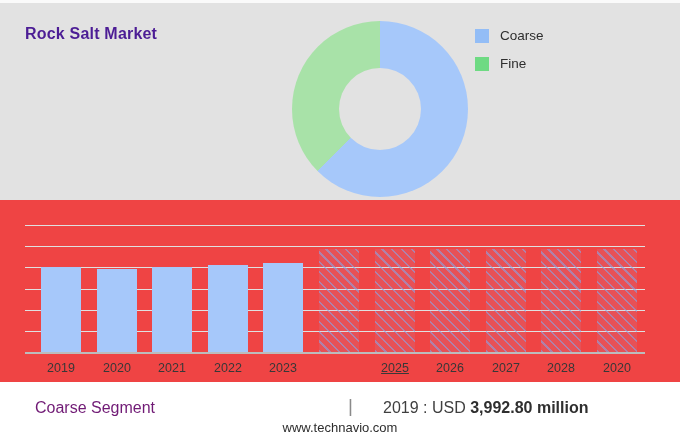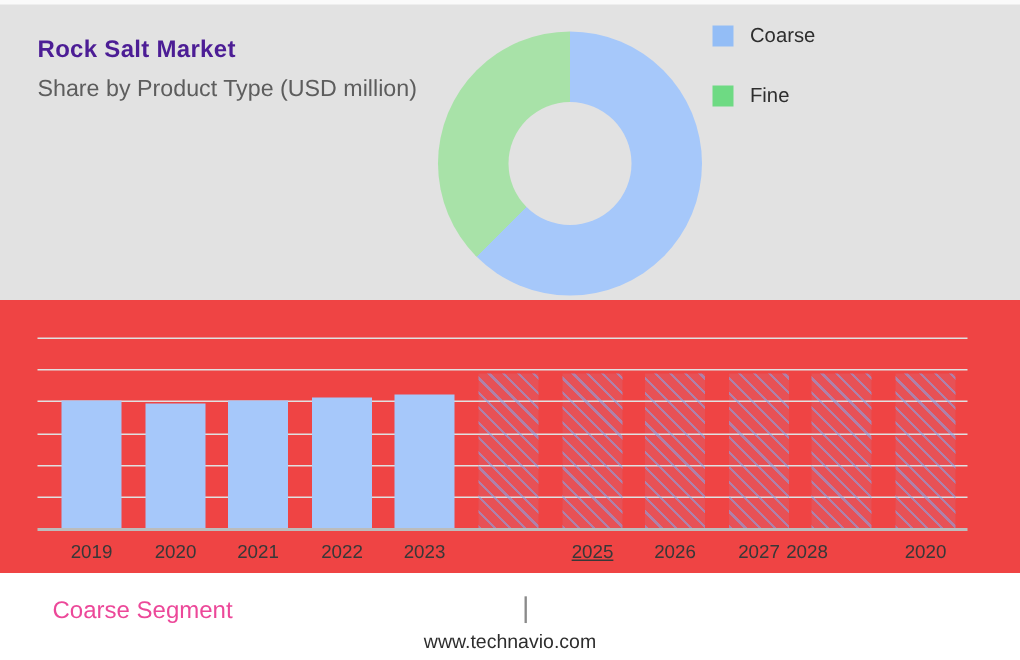--- a/index.html
+++ b/index.html
@@ -27,21 +27,21 @@
   .donut {
     position:absolute; left:292px; top:21px; width:176px; height:176px;
     border-radius:50%;
   }
   .donut-hole {
     position:absolute; left:47px; top:47px; width:82px; height:82px;
     border-radius:50%; background:#e2e2e2;
   }
   .legend { position:absolute; left:475px; top:16px; }
   .legend-item { position:absolute; left:0; display:flex; align-items:center; }
-  .legend-item.l0 { top:0;justify-content:flex-end; }
+  .legend-item.l0 { top:12px;justify-content:flex-end; }
   .legend-item.l1 { top:40px;align-items:center; }
   .legend-swatch { width:14px; height:14px; margin-right:11px; }
   .legend-label { font-size:13.5px; color:#2e2e2e; }
 
   
   .chart-section {
     position:absolute; left:0; top:200px; width:680px; height:182px;
     background:#ef4444;
   }
   .gridline {
@@ -63,21 +63,21 @@
     position:absolute; top:161px; width:56px; text-align:center;
     font-size:12.5px; color:#383838;
   }
 
   
   .footer-section {
     position:absolute; left:0; top:382px; width:680px; height:58px;
     background:#ffffff;
   }
   .segment-label {
-    position:absolute; left:35px; top:17px; font-size:16px; color:#ec4899;
+    position:absolute; left:35px; top:17px; font-size:16px; color:#701a75;
   }
   .footer-divider {
     position:absolute; left:348px; top:13px; font-size:19px; color:#8a8a8a; font-weight:300;
   }
   .segment-value {
     position:absolute; left:383px; top:17px; font-size:16px; color:#3f3f3f;
   }
   .segment-value b { color:#2f2f2f; font-weight:bold; }
   .website {
     position:absolute; left:0; top:38px; width:680px; text-align:center;
@@ -85,21 +85,20 @@
   }
 </style>
 </head>
 <body>
 
 <div id="stage">
 
   <div class="top-section">
     <div class="top-border"></div>
     <div class="page-title">Rock Salt Market</div>
-    <div class="page-subtitle">Share by Product Type (USD million)</div>
 
     <div class="donut" id="donut" style="background: conic-gradient(rgb(166, 200, 250) 0deg, rgb(166, 200, 250) 225deg, rgb(168, 226, 168) 225deg, rgb(168, 226, 168) 360deg);">
       <div class="donut-hole"></div>
     </div>
 
     <div class="legend">
       <div class="legend-item l0">
         <span class="legend-swatch" id="swatch-0" style="background: rgb(147, 189, 246);"></span>
         <span class="legend-label">Coarse</span>
       </div>
@@ -130,24 +129,27 @@
       <div class="x-label" style="left: 255px;">2023</div>
       <div class="bar forecast" style="left: 319px; top: 49px; height: 103px;"></div>
       <div class="x-label" style="left: 311px; margin-top: 24px;">2024</div>
       <div class="bar forecast" style="left: 375px; top: 49px; height: 103px;"></div>
       <div class="x-label" style="left: 367px; text-decoration: underline;">2025</div>
       <div class="bar forecast" style="left: 430px; top: 49px; height: 103px;"></div>
       <div class="x-label" style="left: 422px;">2026</div>
       <div class="bar forecast" style="left: 486px; top: 49px; height: 103px;"></div>
       <div class="x-label" style="left: 478px;">2027</div>
       <div class="bar forecast" style="left: 541px; top: 49px; height: 103px;"></div>
-      <div class="x-label" style="left: 510px;">2028</div>
+      <div class="x-label" style="left: 533px;">2028</div>
       <div class="bar forecast" style="left: 597px; top: 49px; height: 103px;"></div>
       <div class="x-label" style="left: 589px;">2020</div>
     </div>
 
   <div class="footer-section">
     <div class="segment-label">Coarse Segment</div>
     <div class="footer-divider">|</div>
+    <div class="segment-value">
+      <span>2019 : USD</span>&nbsp;<b>3,992.80 million</b>
+    </div>
     <a class="website" href="#">www.technavio.com</a>
   </div>
 
 </div>
 
 </body></html>

